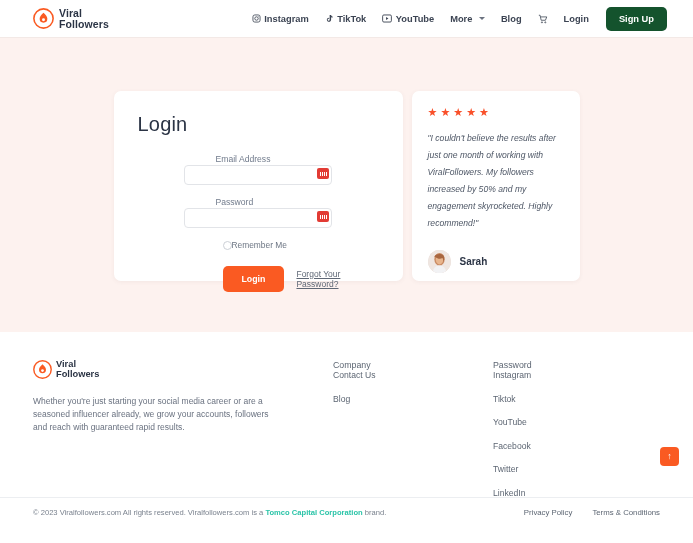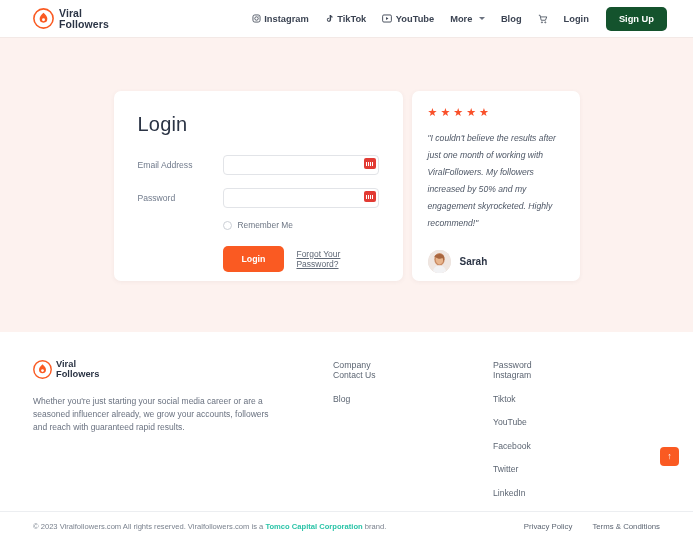--- a/index.html
+++ b/index.html
@@ -63,42 +63,42 @@
   .card {
     background: #fff;
     border-radius: 7px;
     box-shadow: 0 1px 4px rgba(120,90,80,.07);
   }
   .login-card { width: 289px; height: 190px; padding: 22px 24px 0 24px; }
   .login-title {
     font-size: 20px; color: #2b3445; font-weight: normal;
     margin-bottom: 18px; letter-spacing: .2px;
   }
-  .frow { display: flex; align-items: center; margin-bottom: 12px; }
+  .frow { display: flex; align-items: center; margin-bottom: 12px; flex-direction: column; }
   .flabel { width: 85px; font-size: 8.6px; color: #717b8c; }
   .fwrap { position: relative; flex: 1; }
   .finput {
     width: 100%; height: 20px;
     border: 1px solid #e2e4e8; border-radius: 4px;
     background: #fff; font-size: 9px; color: #333;
     padding: 0 22px 0 7px; outline: none;
     font-family: "Liberation Sans", sans-serif;
   }
   .pw-badge {
     position: absolute; right: 3px; top: 4px;
     width: 12px; height: 11px; border-radius: 2px;
     background: #e23b34;
     display: flex; align-items: center; justify-content: center;
   }
   .pw-badge i {
     display: block; width: 7px; height: 4px;
     background: repeating-linear-gradient(90deg,#fff 0 1px,transparent 1px 2px);
   }
   .remember {
-    display: flex; align-items: center; gap: 6px;
+    display: flex; align-items: center; 
     margin: 3px 0 0 85px;
   }
   .cbox {
     width: 9px; height: 9px; border-radius: 50%;
     border: 1px solid #ccd0d6; background: #fff;
   }
   .remember span { font-size: 8.4px; color: #6d7684; }
   .actions { display: flex; align-items: center; gap: 12px; margin: 16px 0 0 85px; }
   .btn-login {
     background: #fa5a22; color: #fff; border: none;
@@ -146,21 +146,21 @@
   .f-col-title {
     font-size: 8.8px; color: #5d6673; font-weight: normal;
   }
   .f-link {
     display: block; font-size: 8.6px; color: #5d6673;
     margin-bottom: 13.5px; cursor: pointer; text-decoration: none;
   }
 
   
   .bottom {
-    position: absolute; left: 0; right: 0; bottom: 2px;
+    position: absolute; left: 0; right: 0; bottom: 16px;
     height: 30px; border-top: 1px solid #eceef1;
     display: flex; align-items: center;
     padding: 0 33px;
     background: #fff;
   }
   .copy { font-size: 7.6px; color: #7a828e; }
   .copy a { color: #2bc4a8; text-decoration: none; font-weight: bold; }
   .legal { margin-left: auto; display: flex; gap: 20px; }
   .legal span { font-size: 7.8px; color: #5d6673; cursor: pointer; }
 

